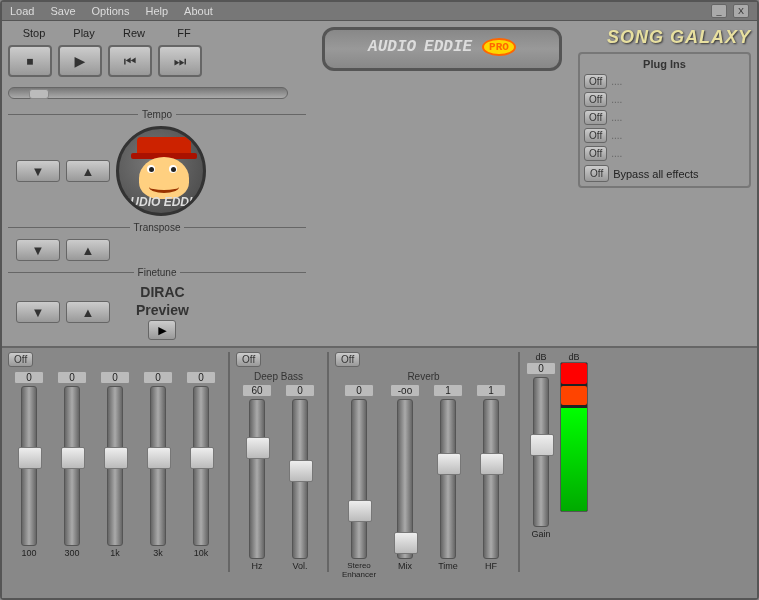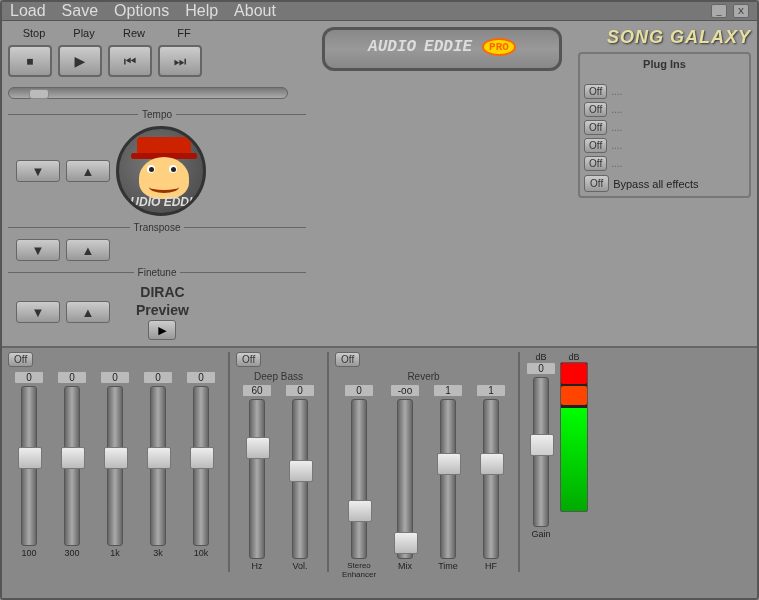--- a/index.html
+++ b/index.html
@@ -24,21 +24,21 @@
       background: #777;
       height: 20px;
       display: flex;
       align-items: center;
       padding: 0 8px;
       border-bottom: 1px solid #555;
       gap: 16px;
     }
     .title-bar span {
       color: #ddd;
-      font-size: 16px;
+      font-size: 11px;
       cursor: pointer;
     }
     .title-bar-right {
       margin-left: auto;
       display: flex;
       gap: 6px;
     }
     .title-btn {
       background: #aaa;
       border: 1px solid #666;
@@ -227,21 +227,21 @@
     .plug-ins-section {
       border: 2px solid #777;
       border-radius: 4px;
       padding: 4px;
       margin-top: 4px;
     }
     .plug-ins-title {
       font-size: 11px;
       color: #333;
       text-align: center;
-      margin-bottom: 14px;
+      margin-bottom: 4px;
       font-weight: bold;
     }
     .plugin-row {
       display: flex;
       align-items: center;
       gap: 4px;
       margin-bottom: 3px;
     }
     .off-btn {
       background: linear-gradient(180deg, #ccc, #999);

